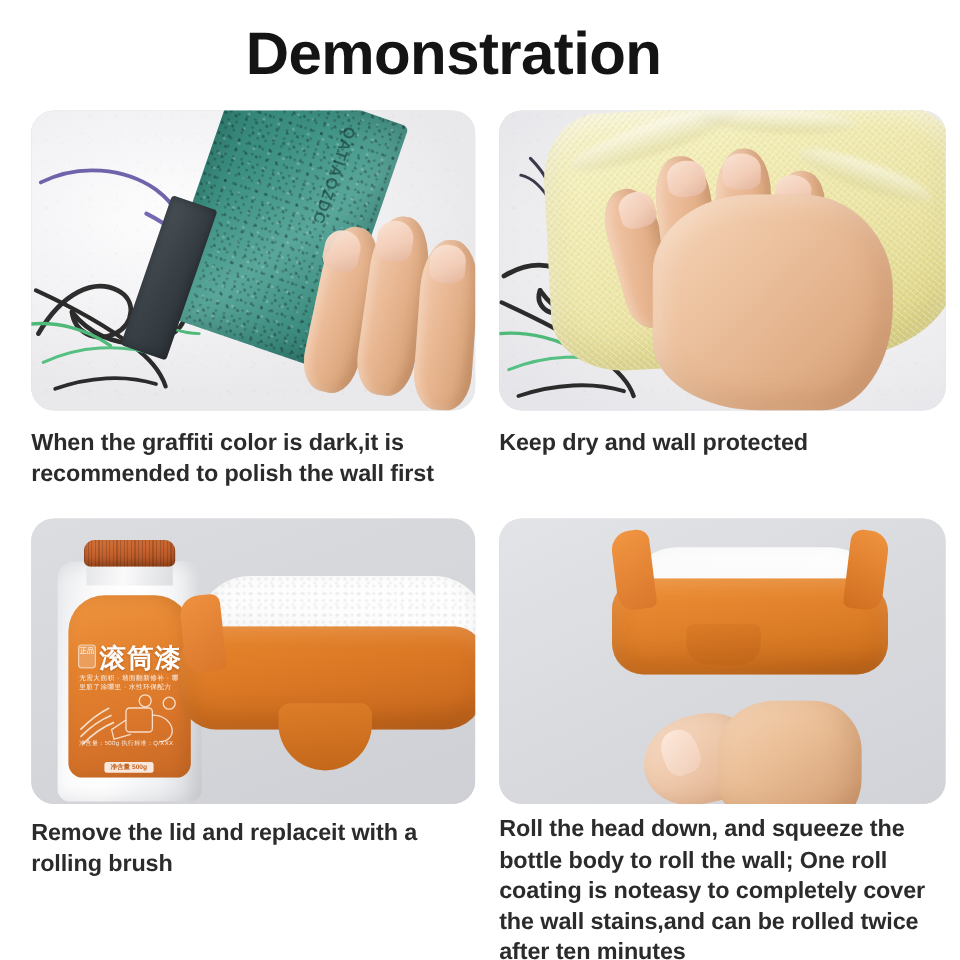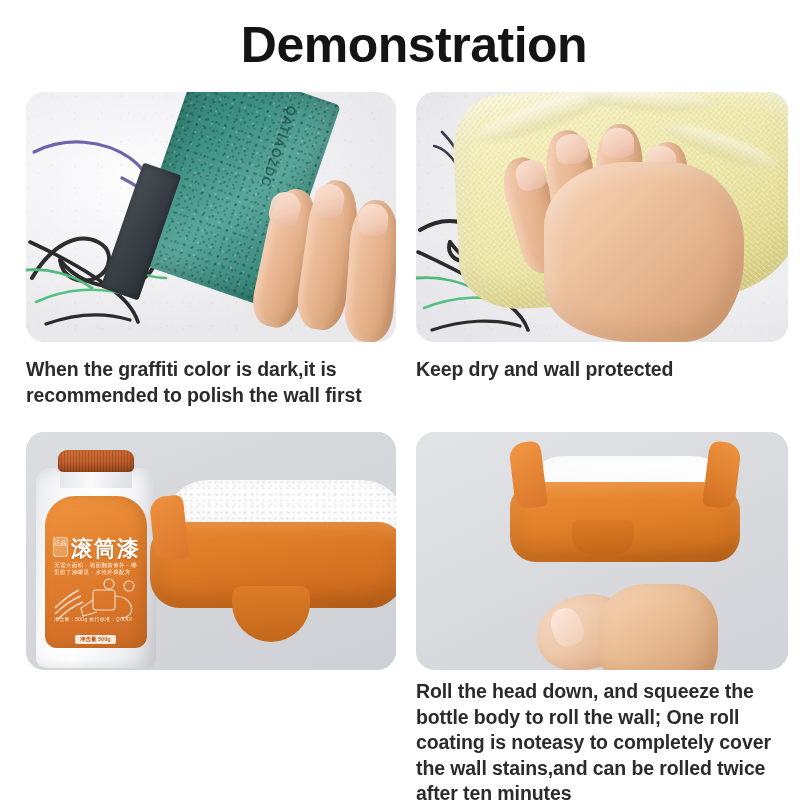--- a/index.html
+++ b/index.html
@@ -24,21 +24,20 @@
     position: absolute;
     left: 0;
     top: 14px;
     width: 756px;
     text-align: center;
     font-size: 50px;
     font-weight: bold;
     letter-spacing: -0.5px;
     color: #141414;
     line-height: 62px;
-    margin-left: 36px;
   }
 
   
   .steps {
     position: absolute;
     left: 0;
     top: 92px;
     width: 800px;
     height: 708px;
   }
@@ -193,21 +192,21 @@
     box-shadow: inset -8px -8px 22px rgba(160,105,65,.28), inset 6px 6px 18px rgba(255,240,225,.5);
   }
 
   
   .studio-bg {
     position: absolute; inset: 0;
     background: linear-gradient(160deg, #dcdde1 0%, #d6d7db 45%, #cfd0d5 100%);
   }
   .bottle {
     position: absolute;
-    left: 10px; top: 18px;
+    left: 22px; top: 18px;
     width: 120px; height: 218px;
   }
   .bottle-body {
     position: absolute;
     left: 0; top: 18px;
     width: 120px; height: 200px;
     background: linear-gradient(100deg, #e9eaec 0%, #fbfbfc 22%, #ffffff 46%, #f0f1f3 76%, #d9dadd 100%);
     border-radius: 14px 14px 10px 10px;
     box-shadow: inset -8px 0 16px rgba(150,150,158,.3);
   }
@@ -540,20 +539,21 @@
           </div>
         </div>
 
         <div class="roller-assembly">
           <div class="roller-sleeve"></div>
           <div class="roller-frame"></div>
           <div class="roller-arm-l"></div>
           <div class="roller-stem"></div>
         </div>
       </div>
+      <div class="caption caption-center">Remove the lid and replaceit with a rolling brush</div>
     </div>
 
     <div class="step step-col-right step-row-bottom">
       <div class="photo photo-short">
         <div class="studio-bg4"></div>
 
         <div class="roller4">
           <div class="roller4-sleeve"></div>
           <div class="roller4-frame"></div>
           <div class="roller4-arm-l"></div>

